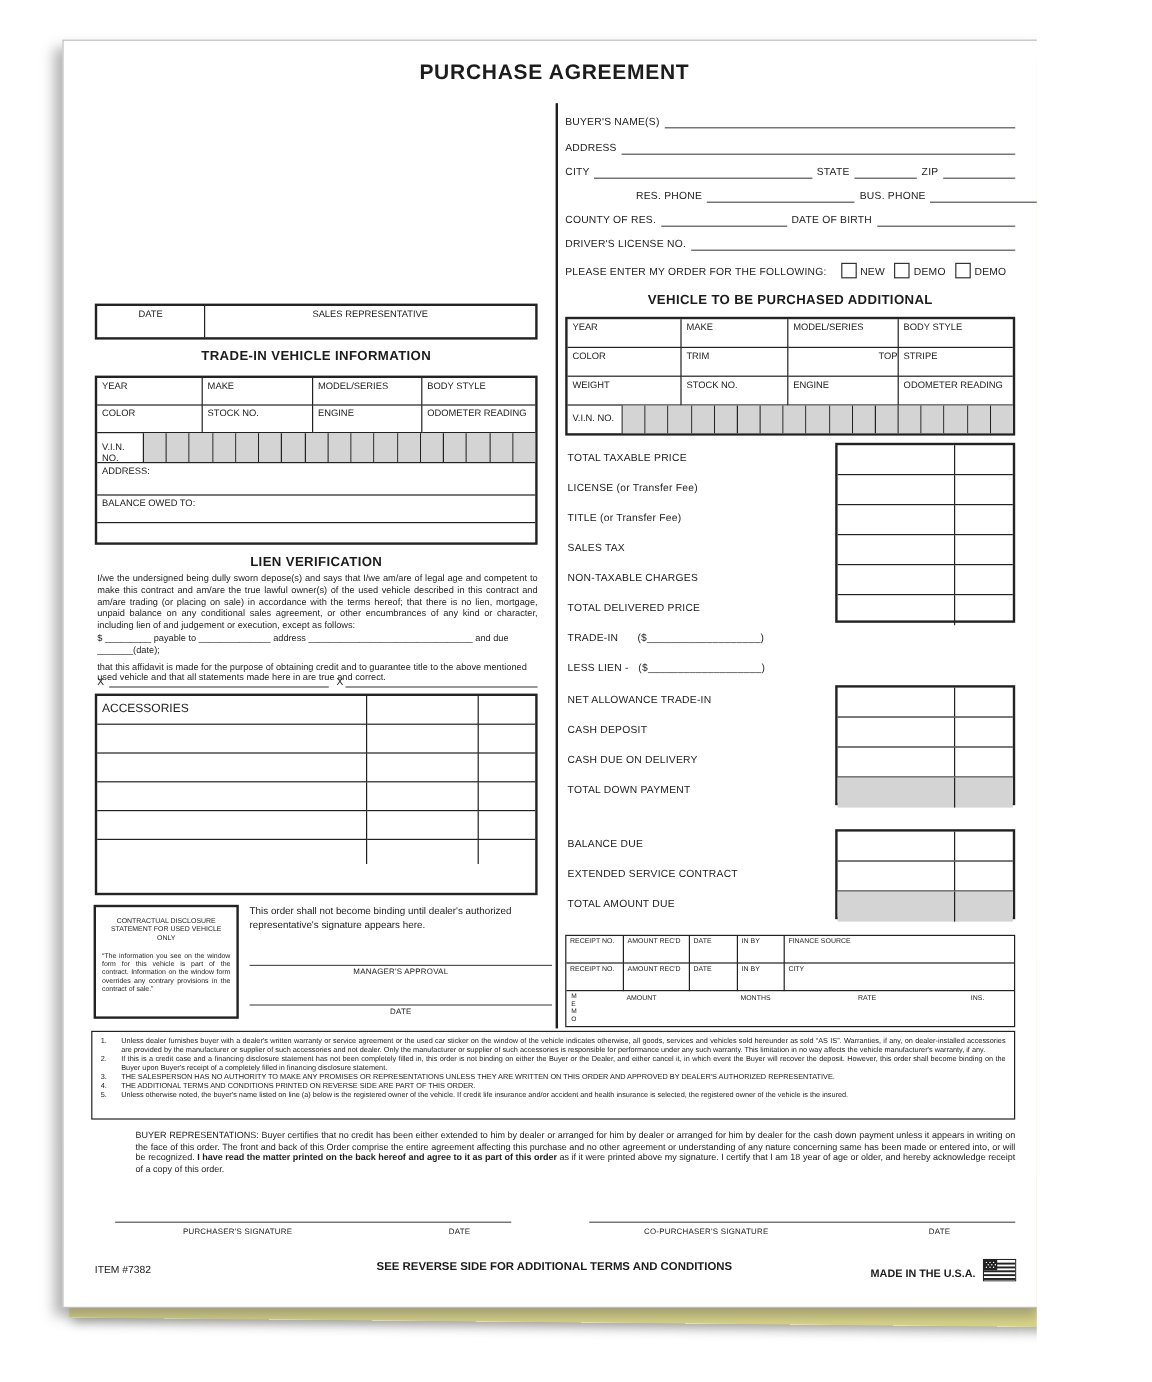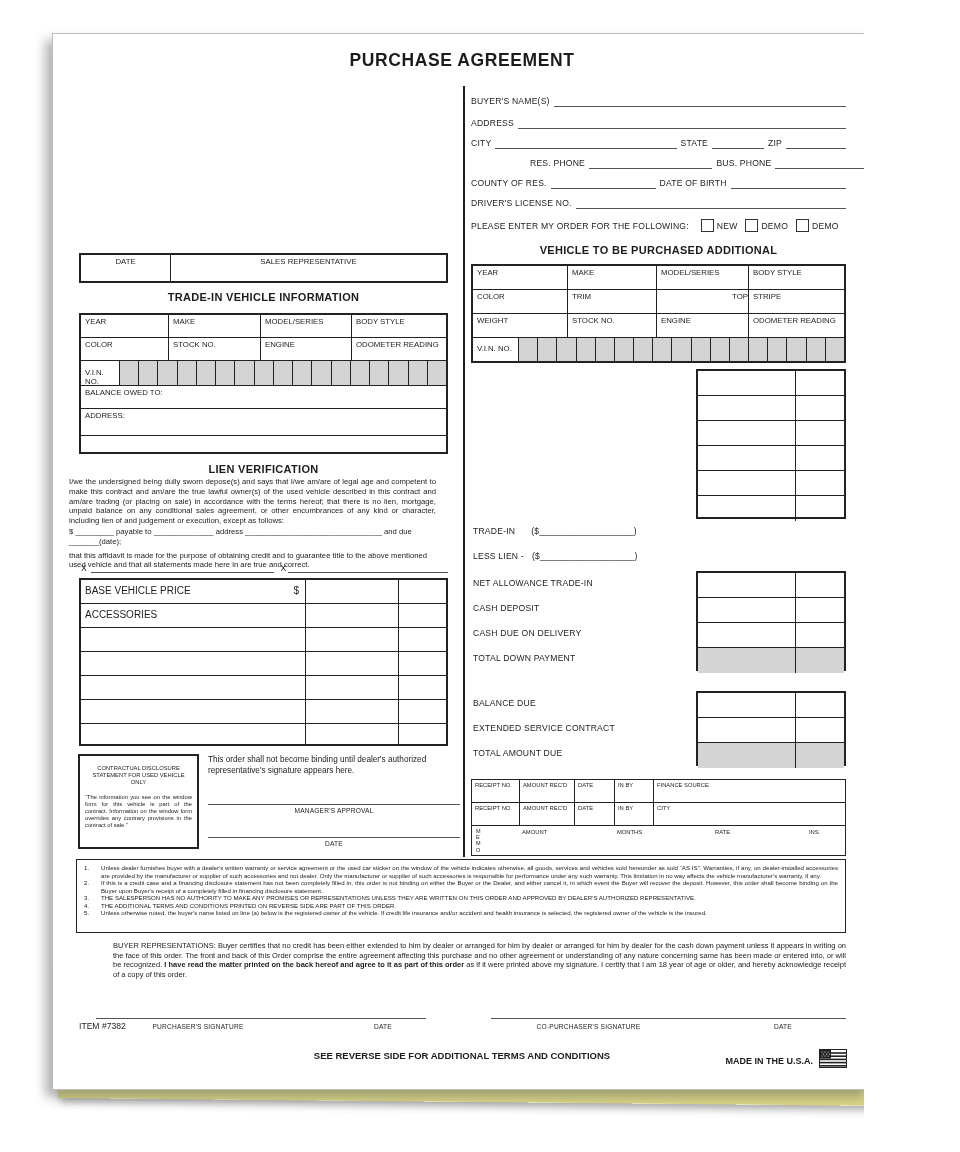--- a/index.html
+++ b/index.html
@@ -148,20 +148,28 @@
           <div class="vc"></div>
           <div class="vc"></div>
           <div class="vc"></div>
           <div class="vc"></div>
           <div class="vc"></div>
           <div class="vc"></div>
           <div class="vc"></div>
       </div>
     </div>
 
+    <div class="abs" style="left:420px;top:335px;">
+      <div class="chlab">TOTAL TAXABLE PRICE</div>
+      <div class="chlab">LICENSE (or Transfer Fee)</div>
+      <div class="chlab">TITLE (or Transfer Fee)</div>
+      <div class="chlab">SALES TAX</div>
+      <div class="chlab">NON-TAXABLE CHARGES</div>
+      <div class="chlab">TOTAL DELIVERED PRICE</div>
+    </div>
     <div class="chbox" style="left:643px;top:335px;width:150px;height:150px;">
       <div class="chrow">
           <div class="chamt"></div>
           <div class="chcts"></div>
         </div>
       <div class="chrow">
           <div class="chamt"></div>
           <div class="chcts"></div>
         </div>
       <div class="chrow">
@@ -295,47 +303,39 @@
           <div class="vc"></div>
           <div class="vc"></div>
           <div class="vc"></div>
           <div class="vc"></div>
           <div class="vc"></div>
           <div class="vc"></div>
           <div class="vc"></div>
           <div class="vc"></div>
           <div class="vc"></div>
       </div>
+      <div class="cell nr" style="height:27px;width:100%;">ADDRESS:</div>
       <div class="cell nr" style="height:23px;width:100%;">BALANCE OWED TO:</div>
-      <div class="cell nr" style="height:27px;width:100%;">ADDRESS:</div>
       <div class="cell nr nb" style="height:18px;width:100%;"></div>
     </div>
 
     <div class="h2" style="left:26px;top:429px;width:369px;">LIEN VERIFICATION</div>
-    <div class="abs" style="left:16px;top:443px;width:367px;">
+    <div class="abs" style="left:28px;top:443px;width:367px;">
       <div class="para">I/we the undersigned being dully sworn depose(s) and says that I/we am/are of legal age and competent to make this contract and am/are the true lawful owner(s) of the used vehicle described in this contract and am/are trading (or placing on sale) in accordance with the terms hereof; that there is no lien, mortgage, unpaid balance on any conditional sales agreement, or other encumbrances of any kind or character, including lien of and judgement or execution, except as follows:</div>
       <div class="para" style="text-align:left;margin-top:1px;">$ _________ payable to ______________ address ________________________________ and due _______(date);</div>
       <div class="para" style="margin-top:4px;text-align:left;">that this affidavit is made for the purpose of obtaining credit and to guarantee title to the above mentioned used vehicle and that all statements made here in are true and correct.</div>
     </div>
     <div class="xrow" style="left:28px;top:526px;width:367px;height:13px;">
       <span>X</span>
       <div class="fl" style="flex:1.15;margin:0 6px 0 4px;"></div>
       <span>X</span>
       <div class="fl" style="flex:1;margin-left:2px;"></div>
     </div>
 
     <div class="tbl" style="left:26px;top:544px;width:369px;height:168px;">
-      <div style="display:flex;height:24px;">
-        <div class="cell" style="width:225px;font-size:10px;padding-top:5px;display:flex;justify-content:space-between;padding-right:6px;">
-          <span>BASE VEHICLE PRICE</span>
-          <span>$</span>
-        </div>
-        <div class="cell" style="width:93px;"></div>
-        <div class="cell nr" style="flex:1;"></div>
-      </div>
       <div style="display:flex;height:24px;">
         <div class="cell" style="width:225px;font-size:10px;padding-top:5px;">ACCESSORIES</div>
         <div class="cell" style="width:93px;"></div>
         <div class="cell nr" style="flex:1;"></div>
       </div>
       <div style="display:flex;height:24px;">
         <div class="cell" style="width:225px;"></div>
         <div class="cell" style="width:93px;"></div>
         <div class="cell nr" style="flex:1;"></div>
       </div>
@@ -398,21 +398,21 @@
       <span>BUYER REPRESENTATIONS:  Buyer certifies that no credit has been either extended to him by dealer or arranged for him by dealer or arranged for him by dealer for the cash down payment unless it appears in writing on the face of this order.  The front and back of this Order comprise the entire agreement affecting this purchase and no other agreement or understanding of any nature concerning same has been made or entered into, or will be recognized.  </span><span style="font-weight:bold;">I have read the matter printed on the back hereof and agree to it as part of this order</span><span> as if it were printed above my signature.  I certify that I am 18 year of age or older, and hereby acknowledge receipt of a copy of this order.</span>
     </div>
 
     <div class="sigline" style="left:43px;top:984px;width:330px;"></div>
     <div class="sigline" style="left:438px;top:984px;width:355px;"></div>
     <div class="siglab" style="left:45px;top:989px;width:200px;">PURCHASER'S SIGNATURE</div>
     <div class="siglab" style="left:290px;top:989px;width:80px;">DATE</div>
     <div class="siglab" style="left:433px;top:989px;width:205px;">CO-PURCHASER'S SIGNATURE</div>
     <div class="siglab" style="left:690px;top:989px;width:80px;">DATE</div>
 
-    <div class="footnote" style="left:26px;top:987px;">ITEM #7382</div>
+    <div class="footnote" style="left:26px;top:1019px;">ITEM #7382</div>
     <div class="footnote" style="left:0;top:1016px;width:818px;text-align:center;font-weight:bold;font-size:9.5px;">SEE REVERSE SIDE FOR ADDITIONAL TERMS AND CONDITIONS</div>
     <div class="footnote" style="left:610px;top:1022px;width:150px;text-align:right;font-weight:bold;font-size:9px;">MADE IN THE U.S.A.</div>
     <svg class="abs" style="left:766px;top:1015px;" width="28" height="19" viewBox="0 0 28 19">
       <rect x="0.5" y="0.5" width="27" height="18" fill="#ffffff" stroke="#222" stroke-width="1"></rect>
       <rect x="1" y="3.2" width="26" height="1.6" fill="#222"></rect>
       <rect x="1" y="6.4" width="26" height="1.6" fill="#222"></rect>
       <rect x="1" y="9.6" width="26" height="1.6" fill="#222"></rect>
       <rect x="1" y="12.8" width="26" height="1.6" fill="#222"></rect>
       <rect x="1" y="16" width="26" height="1.6" fill="#222"></rect>
       <rect x="1" y="1" width="11" height="8.5" fill="#222"></rect>

